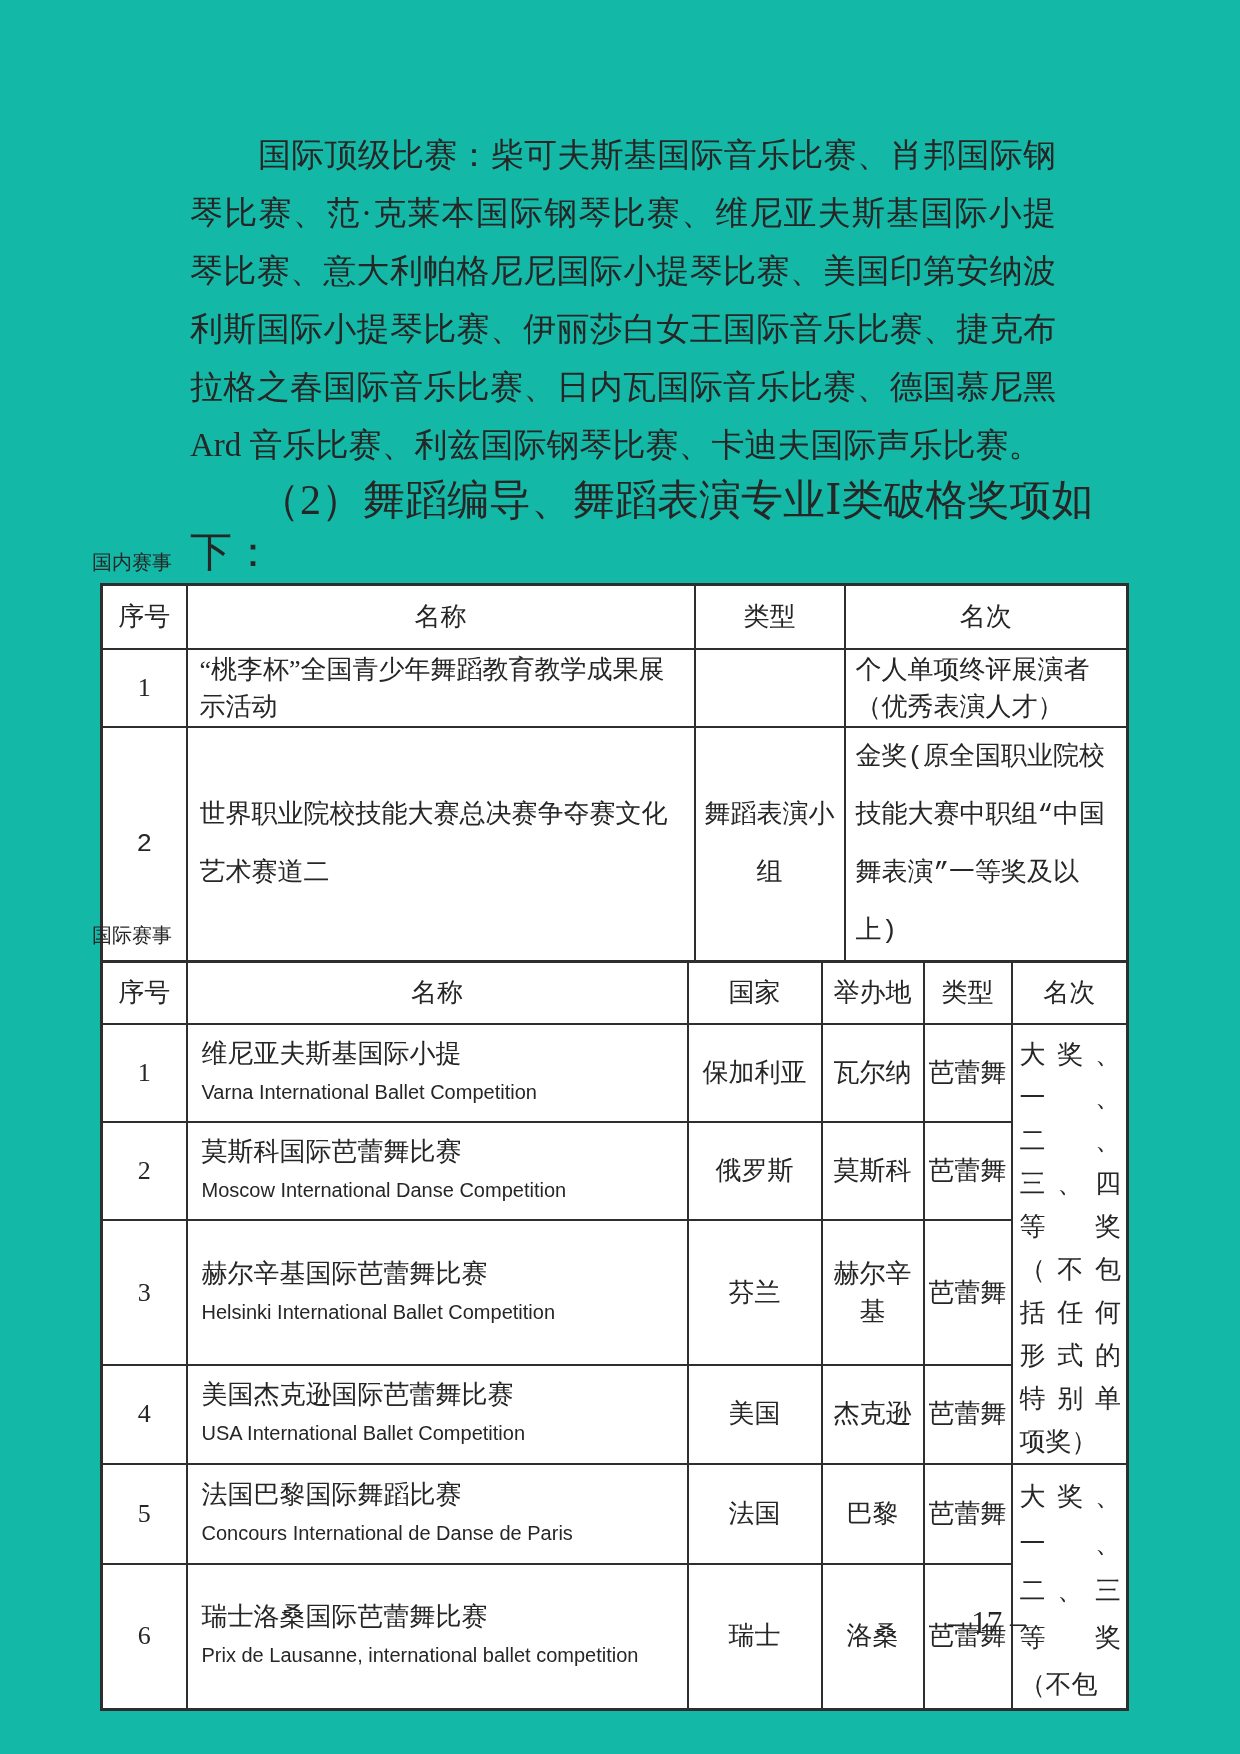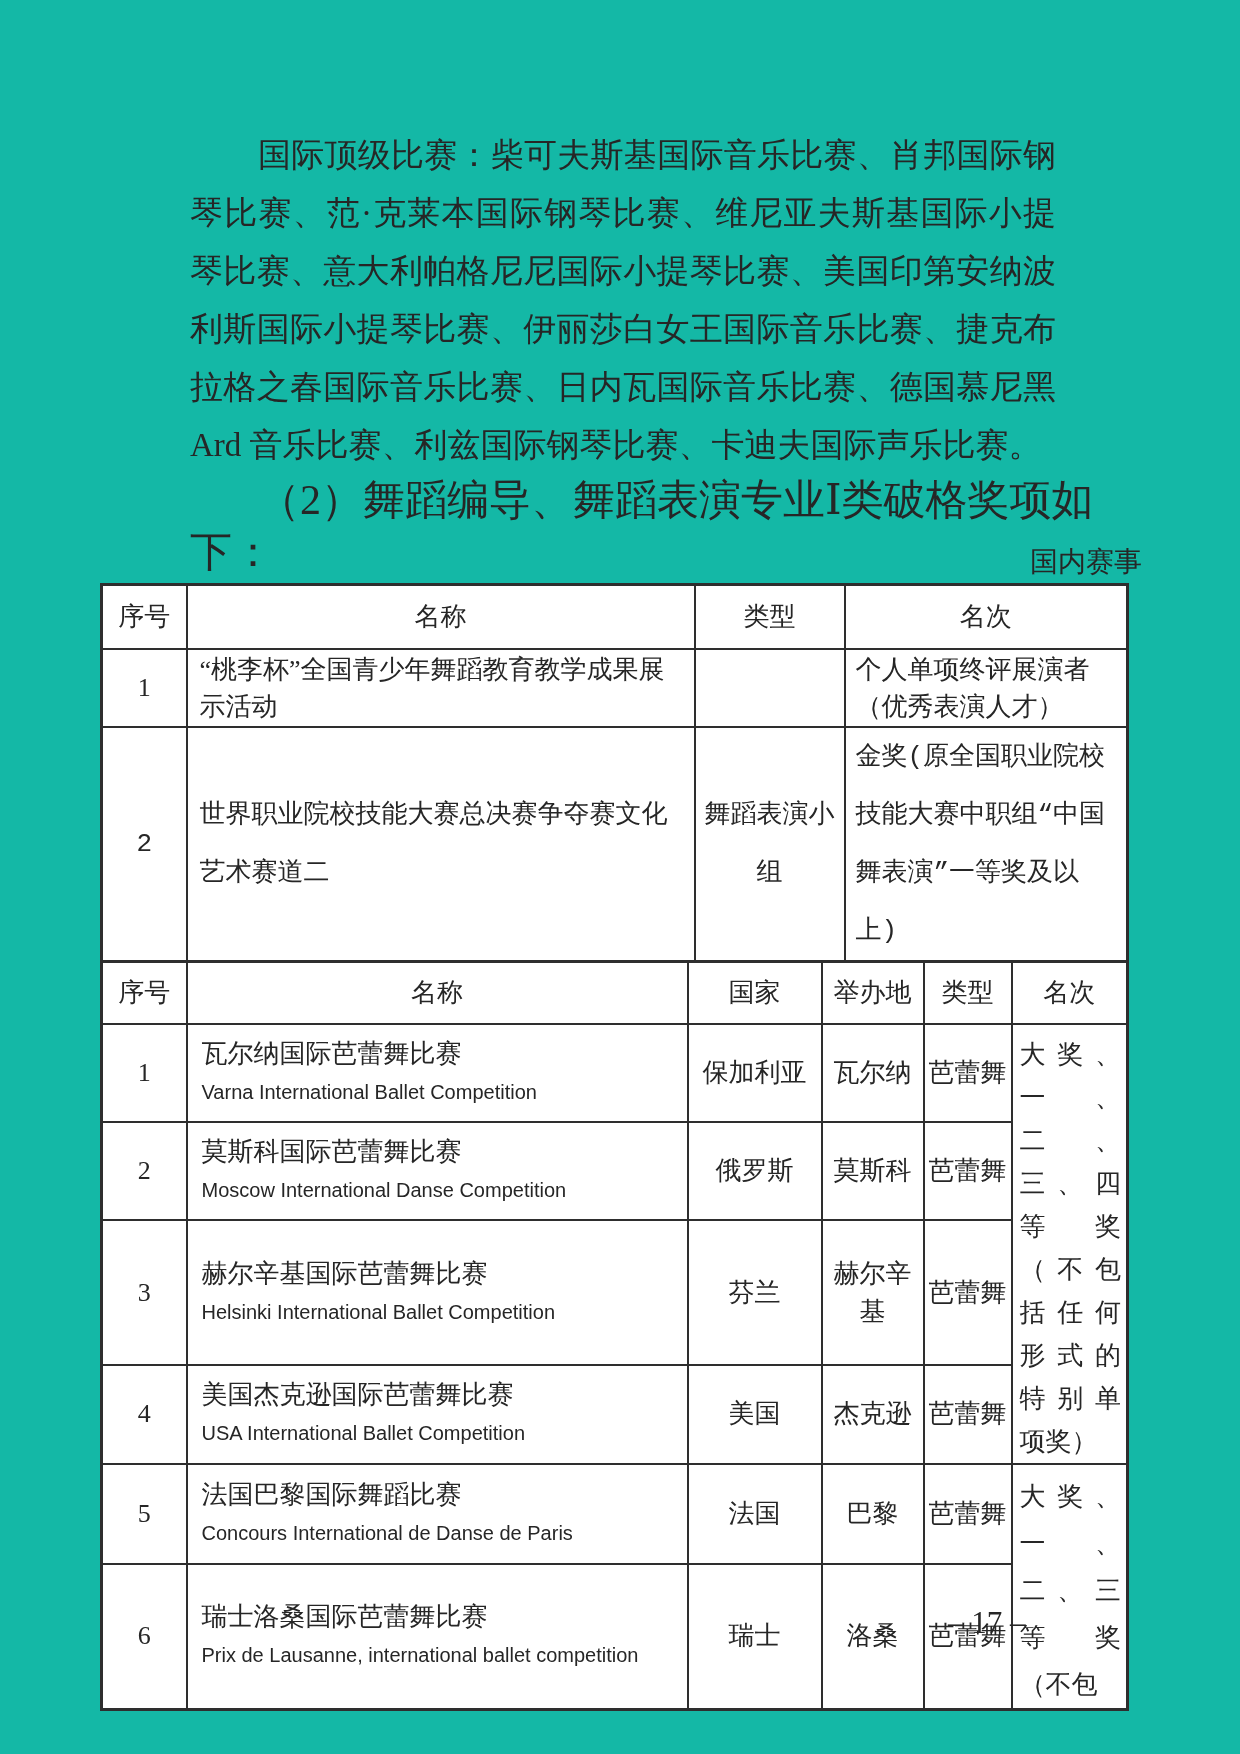--- a/index.html
+++ b/index.html
@@ -8,21 +8,21 @@
     font-family:"Liberation Serif","DejaVu Serif",serif;color:#262626;
     overflow:hidden;
   }
   
   .para{position:absolute;left:190px;top:126px;width:866px;font-size:33px;}
   .pline{line-height:58px;height:58px;}
   .pline.just{text-align:justify;text-align-last:justify;text-justify:inter-character;}
   .pline.ind{text-indent:68px;}
   .item2{position:absolute;left:190px;top:474px;width:920px;font-size:42px;line-height:52px;text-indent:68px;}
   
-  .tbl-title{position:absolute;left:116px;width:1026px;text-align:right;font-size:28px;line-height:44px;}
+  .tbl-title{position:absolute;left:92px;width:1026px;text-align:left;font-size:20px;line-height:44px;}
   .title1{top:540px;}
   .title2{top:913px;}
   
   table{border-collapse:collapse;table-layout:fixed;position:absolute;left:100px;background:#fff;
         font-size:26px;color:#262626;border:3px solid #2e2e2e;}
   td{border:2px solid #2e2e2e;vertical-align:middle;padding:0;overflow:hidden;}
   .t1{top:583px;width:1026px;}
   .t2{top:960px;width:1026px;}
   .c{text-align:center;}
   .t1 tr.hdr{height:64px;}
@@ -85,20 +85,21 @@
       </tr>
       <tr class="dr2">
         <td class="c">2</td>
         <td class="namecell">世界职业院校技能大赛总决赛争夺赛文化艺术赛道二</td>
         <td class="c">舞蹈表演小组</td>
         <td class="rankcell">金奖(原全国职业院校技能大赛中职组“中国舞表演”一等奖及以上)</td>
       </tr>
     </tbody>
   </table>
 
+  <div class="tbl-title title2">国际赛事</div>
 
   <table class="t2">
     <colgroup>
         <col style="width:85px">
         <col style="width:501px">
         <col style="width:134px">
         <col style="width:102px">
         <col style="width:88px">
         <col style="width:116px">
       </colgroup>
@@ -107,21 +108,21 @@
         <td class="c">序号</td>
         <td class="c">名称</td>
         <td class="c">国家</td>
         <td class="c">举办地</td>
         <td class="c">类型</td>
         <td class="c">名次</td>
       </tr>
       <tr class="ir1">
         <td class="c">1</td>
         <td class="namecell2">
-          <div class="cn">瓦尔纳国际芭蕾舞比赛</div>
+          <div class="cn">维尼亚夫斯基国际小提</div>
           <div class="en">Varna International Ballet Competition</div>
         </td>
         <td class="c">保加利亚</td>
         <td class="c">瓦尔纳</td>
         <td class="c">芭蕾舞</td>
         <td class="rankm rank14" rowspan="4">大奖、一、二、三、四等奖（不包括任何形式的特别单项奖）</td>
       </tr>
       <tr class="ir2">
         <td class="c">2</td>
         <td class="namecell2">

